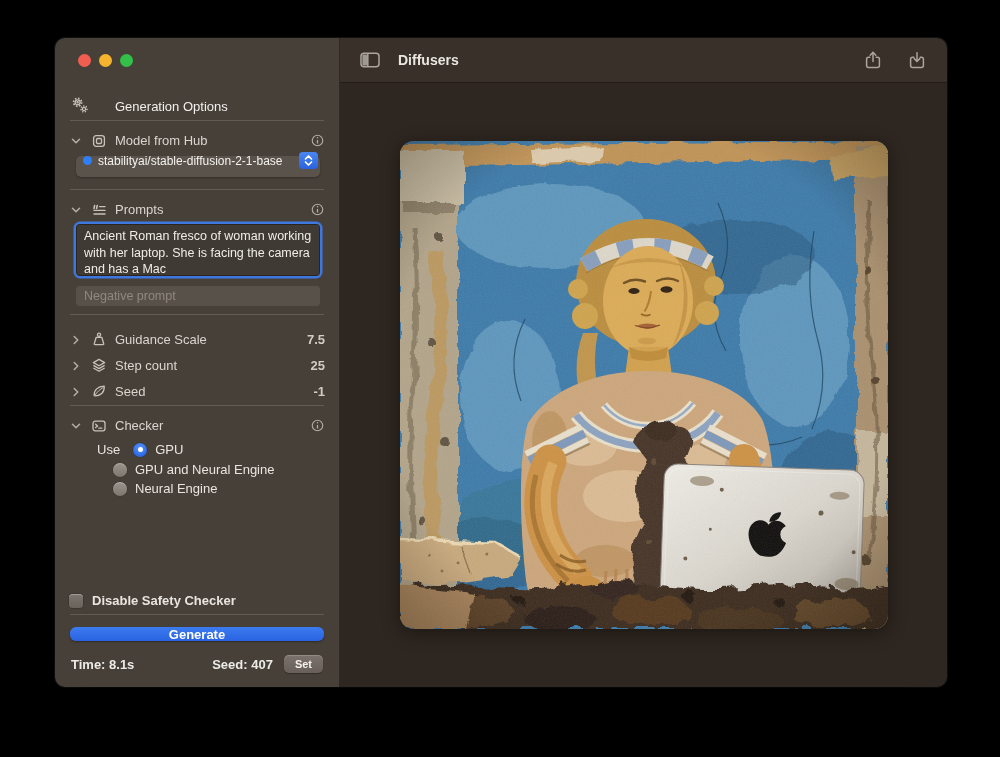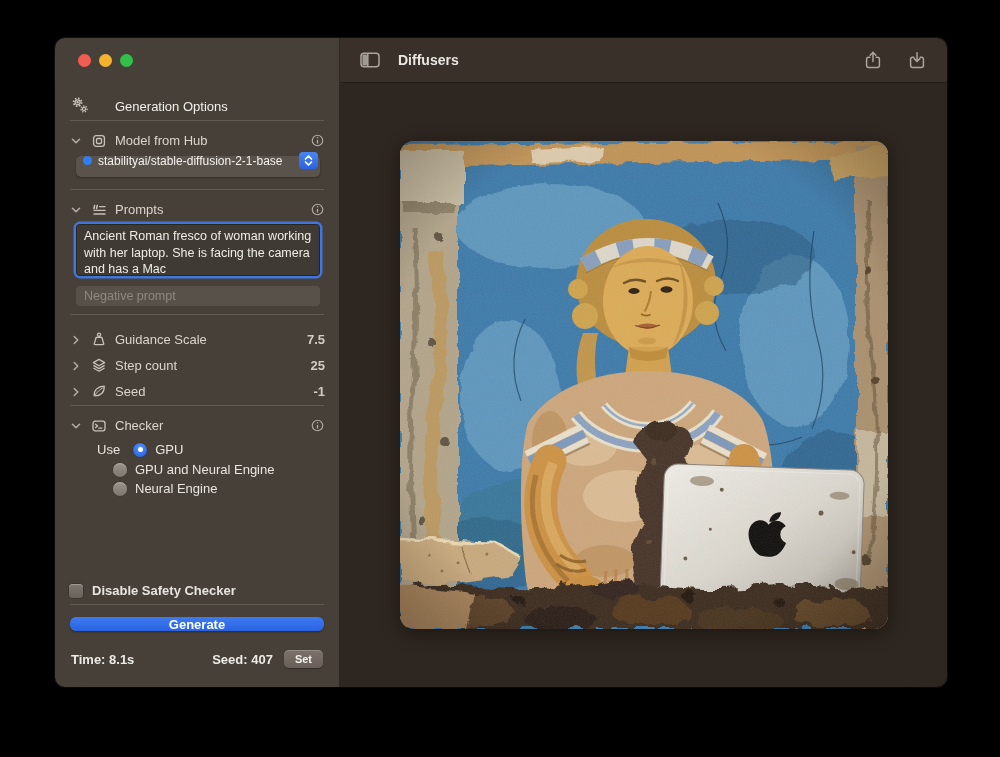--- a/index.html
+++ b/index.html
@@ -53,21 +53,21 @@
     box-shadow:inset 0 1px 1px rgba(255,255,255,.25), 0 0 0 .5px rgba(0,0,0,.25); }
   .spacer { flex:1 1 auto; }
   .check-row { display:flex; align-items:flex-end; gap:9px; height:26px; font-size:13px;
     color:#e8e4df; font-weight:600; }
   .checkbox { width:14px; height:14px; border-radius:3.5px; flex:0 0 auto;
     background:linear-gradient(#7d766e,#69625b);
     box-shadow:inset 0 1px 0 rgba(255,255,255,.28), 0 0 0 .5px rgba(0,0,0,.3); }
   .generate { height:14px; margin:6px 1px 0; border:none; border-radius:6px;
     background:linear-gradient(#3c7bf0,#2a63e2); color:#fff; font-weight:700; font-size:13px;
     font-family:inherit; cursor:default; box-shadow:0 1px 2px rgba(0,0,0,.35); }
-  .statusbar { display:flex; align-items:center; height:56px; font-size:13px; font-weight:700;
+  .statusbar { display:flex; align-items:center; height:46px; font-size:13px; font-weight:700;
     color:#edebe7; padding:8px 2px; flex:0 0 auto; }
   .status-right { margin-left:auto; display:flex; align-items:center; gap:11px; }
   .set-btn { background:linear-gradient(#7b736b,#675f58); border:none; border-radius:5px;
     color:#f4f1ee; font-weight:600; font-size:11px; padding:3px 11px; font-family:inherit;
     box-shadow:inset 0 1px 0 rgba(255,255,255,.18), 0 1px 1px rgba(0,0,0,.3); }
   
   .main { flex:1; display:flex; flex-direction:column; background:#2e2620; min-width:0; }
   .titlebar { height:45px; flex:0 0 45px; display:flex; align-items:center; gap:18px;
     padding:0 20px; background:#39302a; border-bottom:1px solid #221c18; color:#aba59d; }
   .tb-title { font-size:14px; font-weight:700; color:#eae7e3; }

